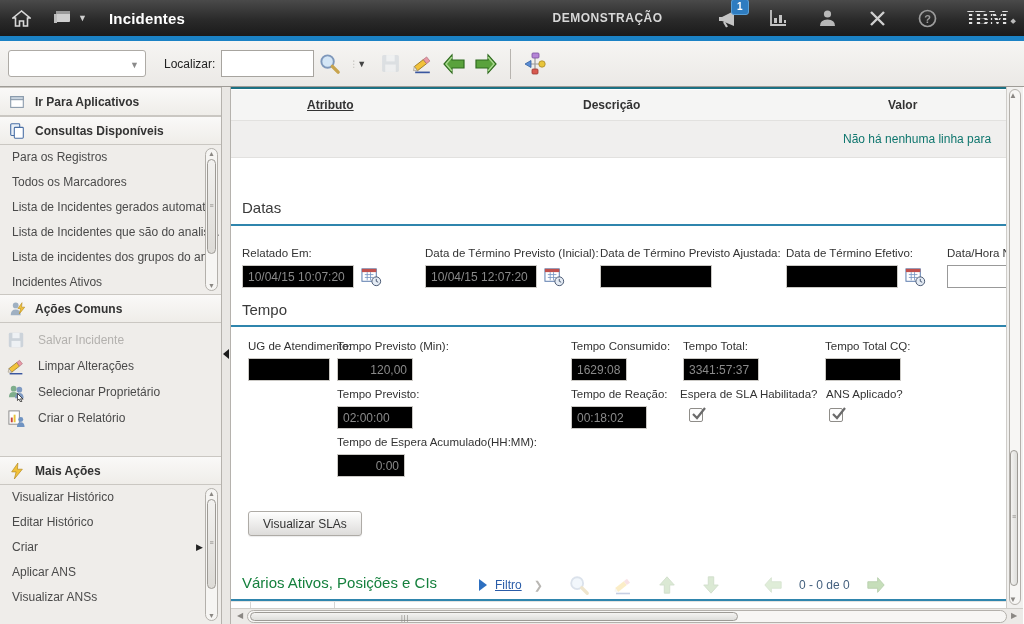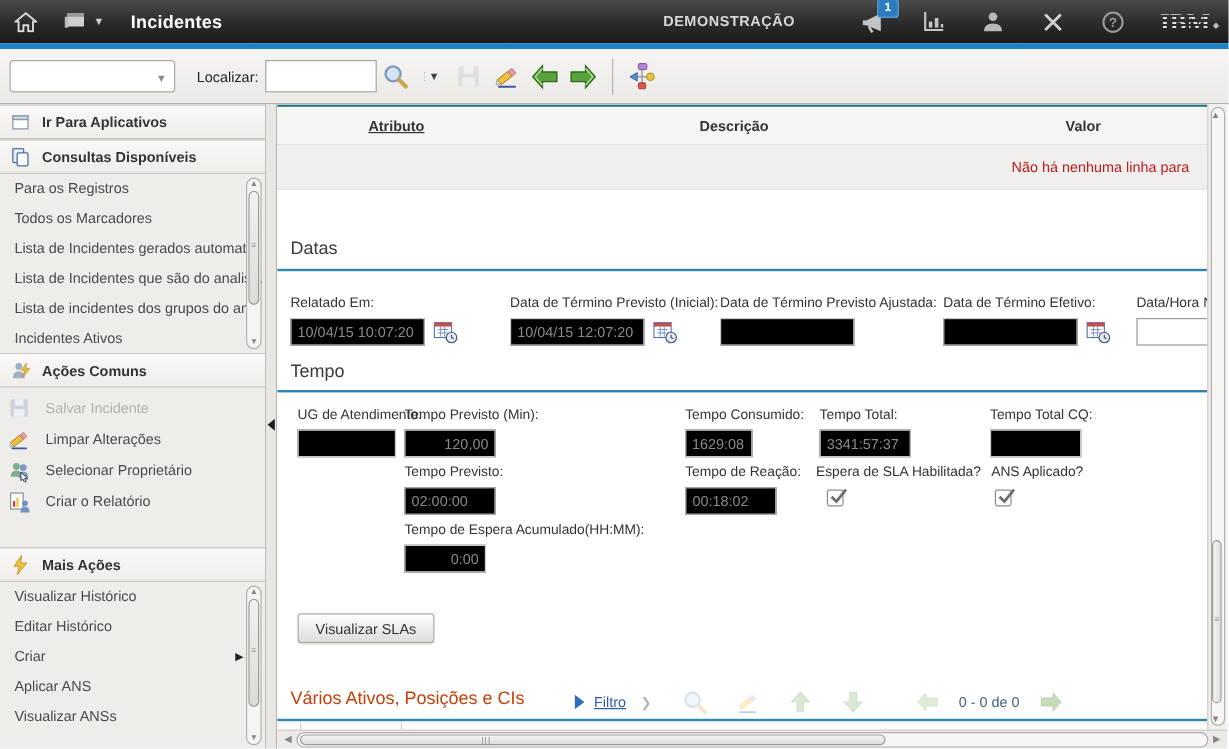--- a/index.html
+++ b/index.html
@@ -69,39 +69,39 @@
 
   
   .main { position:relative; width:792px; height:537px; background:#fff; overflow:hidden; }
   .teal-rule { position:absolute; left:0; top:0; width:775px; height:2px; background:#1d7183; }
   .attr-head { position:absolute; left:0; top:3px; width:775px; height:31px; background:#f5f5f4; border-bottom:1px solid #e2e1df; }
   .attr-head .col { position:absolute; top:8px; font-weight:bold; color:#333; }
   .attr-head .col.c1 { left:76px; text-decoration:underline; cursor:pointer; }
   .attr-head .col.c2 { left:352px; }
   .attr-head .col.c3 { left:657px; }
   .attr-empty { position:absolute; left:0; top:34px; width:775px; height:37px; background:#f0efee; border-bottom:1px solid #e2e1df;
-    color:#b91c1c; text-align:right; line-height:37px; padding-right:0; white-space:nowrap; overflow:hidden; }
+    color:#0f766e; text-align:right; line-height:37px; padding-right:0; white-space:nowrap; overflow:hidden; }
   .attr-empty span { position:absolute; left:612px; }
 
   .section-title { position:absolute; font-size:15px; color:#3a3a3a; }
   .section-rule { position:absolute; height:2px; background:#2f85ad; width:775px; left:0; }
 
   .fld-label { position:absolute; font-size:11.5px; color:#333; white-space:nowrap; }
   .fld-input { position:absolute; height:23px; background:#000000; border:1px solid #cbc9c5; color:#8a8a8a; font-size:12px;
     line-height:21px; padding:0 5px; white-space:nowrap; overflow:hidden; }
   .fld-input.white { background:#fff; border:1px solid #999; }
   .fld-input.num { text-align:right; }
   .cal-ic { position:absolute; width:21px; height:21px; cursor:pointer; }
   .checkbox { position:absolute; width:14px; height:14px; background:#fdfdfd; border:1px solid #8f8d89; border-radius:2px; cursor:pointer; }
   .checkbox svg { position:absolute; left:1px; top:-3px; }
 
   .btn { position:absolute; height:25px; padding:0 14px; background:linear-gradient(#fefefe,#dddcda); border:1px solid #aeaba6;
     border-radius:3px; color:#333; font-size:12px; font-family:"Liberation Sans",sans-serif; cursor:pointer; box-shadow:0 1px 1px rgba(0,0,0,.08); }
 
-  .assets-title { position:absolute; font-size:15px; color:#c2410c; }
+  .assets-title { position:absolute; font-size:15px; color:#15803d; }
   .assets-bar { position:absolute; display:flex; align-items:center; }
   .filtro-tri { width:0; height:0; border-left:8px solid #2d6fc0; border-top:6px solid transparent; border-bottom:6px solid transparent; margin-right:8px; cursor:pointer; }
   .filtro-link { color:#2a5ca8; text-decoration:underline; cursor:pointer; }
   .chev { color:#b9b7b3; font-size:11px; margin:0 14px 0 12px; }
   .fade-ic { width:24px; height:24px; margin:0 10px; display:flex; align-items:center; justify-content:center; opacity:.28; }
   .page-count { color:#44607e; font-size:12px; margin:0 4px; }
   .faint-cols { position:absolute; height:7px; border-top:1px solid #e4e3e1; }
   .faint-v { position:absolute; top:0; width:1px; height:7px; background:#d6d5d3; }
 
   

